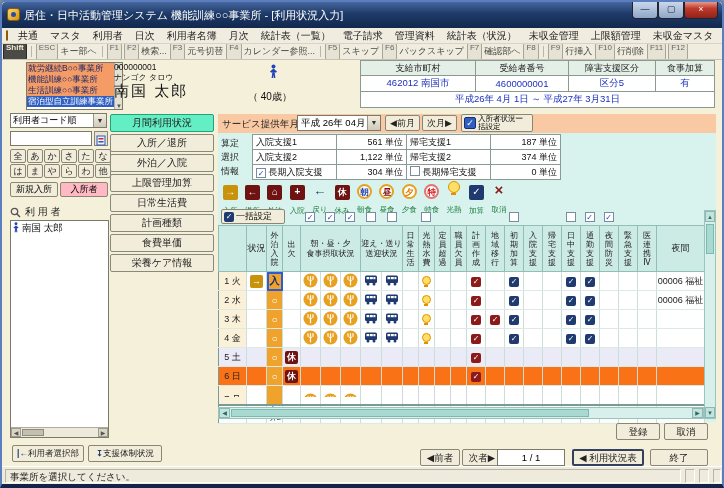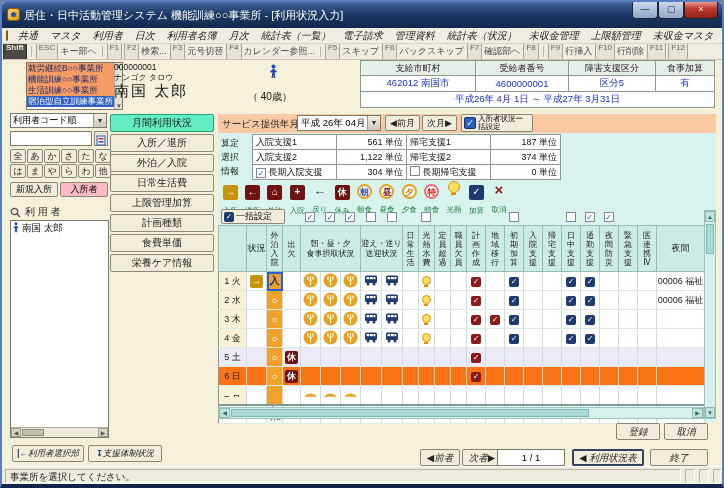--- a/index.html
+++ b/index.html
@@ -19,21 +19,21 @@
     border-radius:0 0 4px 4px; font-size:9px; color:#fff; text-align:center; line-height:15px; }
   #btn-min { right:64px; width:26px; background:linear-gradient(#C9D7EC,#8FA6C6); color:#223; }
   #btn-max { right:38px; width:26px; background:linear-gradient(#C9D7EC,#8FA6C6); color:#223; }
   #btn-close { right:4px; width:34px; background:linear-gradient(#E89A8E,#C0392B 40%,#8E2318); }
 
   
   #menubar { left:0; top:26px; width:100%; height:16px; background:#F0EDE0; border-bottom:1px solid #D8D4C4;
     display:flex; align-items:center; gap:0; font-size:10px; color:#222; }
   #menu-icon { width:11px; height:11px; margin:0 4px 0 4px;
     background:linear-gradient(135deg,#FFD76E,#D89410); border:1px solid #8A5E00; border-radius:2px; }
-  .menu-item { padding:13px 6px; white-space:nowrap;font-style:italic; }
+  .menu-item { padding:13px 6px; white-space:nowrap; }
   #toolbar { left:0; top:42px; width:100%; height:16px; background:#F0EDE0; border-bottom:1px solid #C8C4B4;
     display:flex; align-items:center; font-size:9px; color:#555; overflow:hidden; }
   .tb-sep { width:1px; height:11px; background:#BBB7A7; margin:0 3px; }
   .fkey { display:inline-block; background:#E6E2D4; border:1px solid #A9A593; border-radius:3px;
     font-size:8px; color:#666; padding:0 2px; height:19px; line-height:10px; margin:0 1px; }
   .fkey.shift { background:#4A4A46; color:#F5EFD8; border-color:#2A2A26; font-weight:bold; }
   .tb-label { margin:0 2px 0 1px; white-space:nowrap; color:#4A4A42; }
 
   
   #office-list { left:8px; top:60px; width:97px; height:48px; background:#fff; border:1px solid #7A7A6A; overflow:hidden;margin-left:16px; }
@@ -147,21 +147,21 @@
   .clip { height:4px; overflow:hidden; }
   tr.slv td { height:4px; }
 
   
   .sb { background:#D8F0EC; border:1px solid #9CC4BE; }
   .sb-btn { position:absolute; background:#C2E4DE; border:1px solid #8FB8B2; color:#2E6B62; font-size:6px; text-align:center; }
   .sb-thumb { position:absolute; background:#A9DAD2; border:1px solid #7FB8B0; }
 
   
   .foot-btn { position:absolute; height:17px; background:#F2EDDA; border:1px solid #8A8676; border-radius:2px;
-    font-size:9.5px; text-align:center; line-height:15px; color:#222;font-style:italic; }
+    font-size:9.5px; text-align:center; line-height:15px; color:#222; }
   #page-box { left:495px; top:447px; width:68px; height:17px; background:#fff; border:1px solid #7A7A6A; font-size:9.5px; text-align:center; line-height:15px; }
   #btn-usage-table { border:2px solid #33415E; line-height:13px; }
   .icon-blue { color:#1E3A6E; font-weight:bold; }
 
   
   #statusbar { left:0; top:464px; width:100%; height:16px; background:#EFEBDC; border-top:1px solid #fff; }
   #status-cell { position:absolute; left:3px; top:2px; width:676px; height:14px; border:1px solid #B8B4A4; border-right-color:#fff; border-bottom-color:#fff;
     font-size:9.5px; line-height:13px; padding-left:4px; color:#222; }
   .status-sep { position:absolute; top:2px; width:10px; height:14px; border:1px solid #B8B4A4; border-right-color:#fff; border-bottom-color:#fff; }
 </style>
@@ -329,22 +329,22 @@
     <tr>
           <td colspan="4" id="info-period">平成26年 4月 1日 ～ 平成27年 3月31日</td>
         </tr>
       </tbody>
   </table>
 
   <div id="nav-menu" class="abs">
       <div class="nav-btn active">月間利用状況</div>
       <div class="nav-btn">入所／退所</div>
       <div class="nav-btn">外泊／入院</div>
+      <div class="nav-btn">上限管理加算</div>
       <div class="nav-btn">日常生活費</div>
-      <div class="nav-btn">上限管理加算</div>
       <div class="nav-btn">計画種類</div>
       <div class="nav-btn">食費単価</div>
       <div class="nav-btn">栄養ケア情報</div>
     </div>
 
   <div id="panel-strip" class="abs"></div>
   <div id="panel-body" class="abs"></div>
   <div id="svc-label" class="abs">サービス提供年月</div>
   <div id="svc-month" class="abs">
     <span>平成 26年 04月</span>

